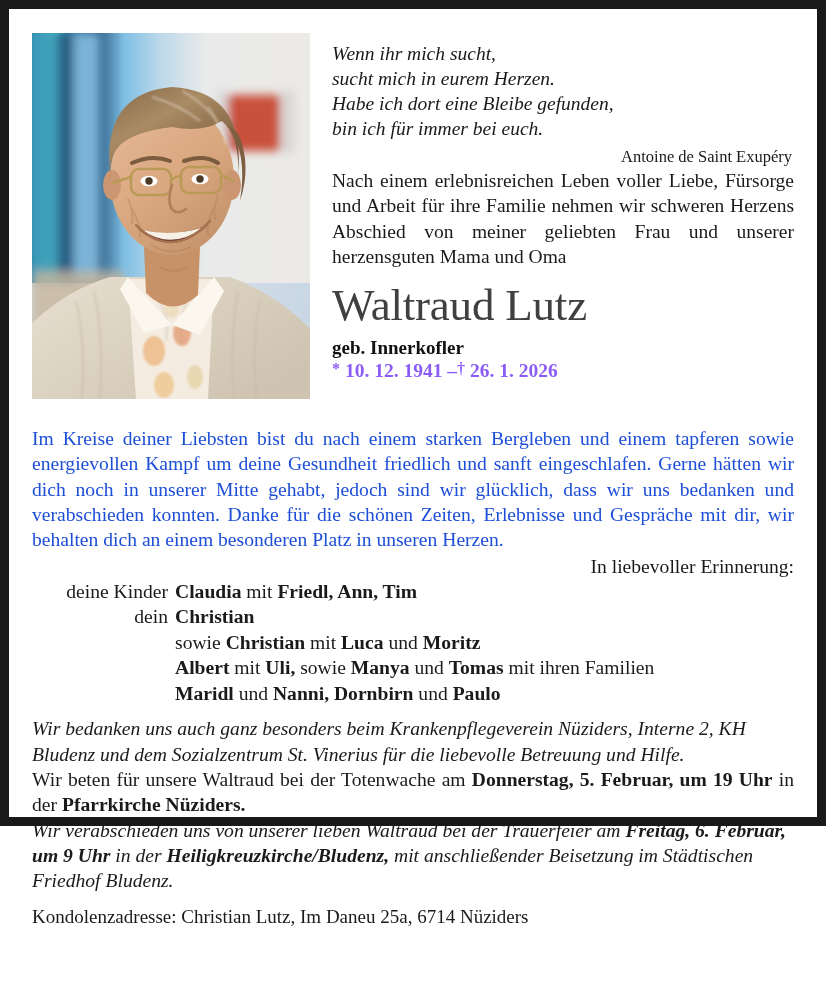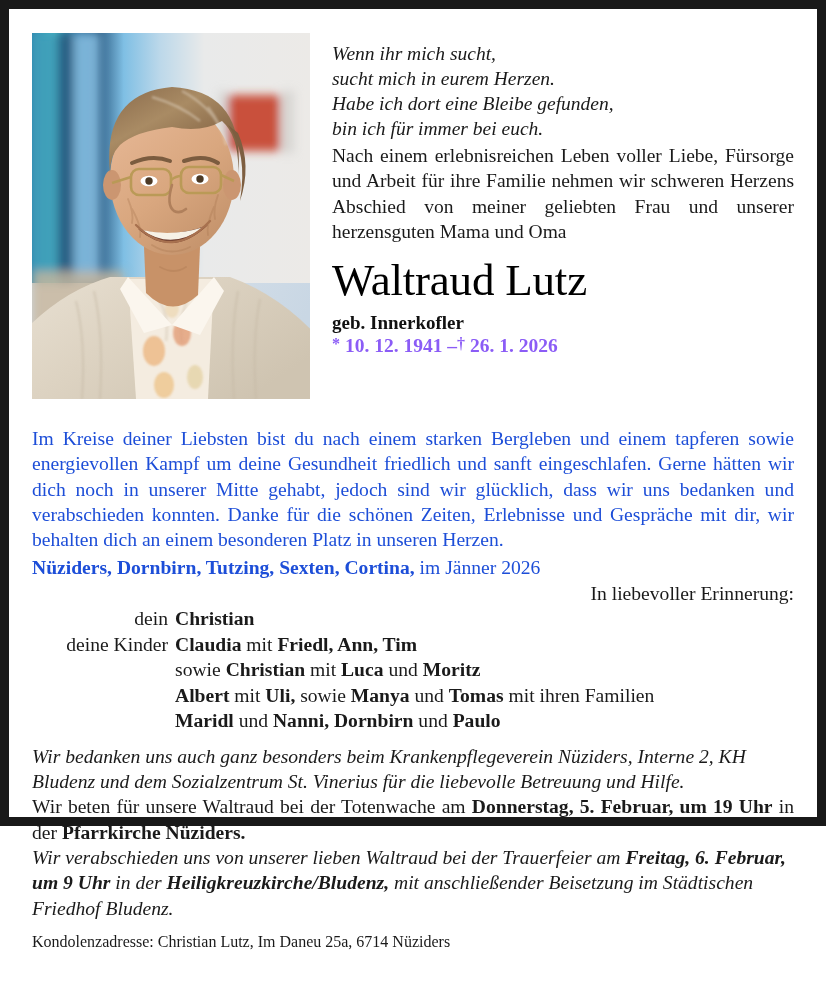--- a/index.html
+++ b/index.html
@@ -76,21 +76,21 @@
     text-align: justify;
     text-justify: inter-word;
     color: #1a1a1a;
   }
 
   .deceased-name {
     margin-top: 14px;
     font-size: 45px;
     line-height: 1.0;
     letter-spacing: -0.2px;
-    color: #000000;
+    color: #404040;
     white-space: nowrap;
   }
   .maiden-name {
     margin-top: 9px;
     font-size: 19px;
     font-weight: bold;
     color: #111111;
   }
   .life-dates {
     margin-top: 1px;
@@ -157,21 +157,21 @@
   .closing-block {
     margin-top: 10px;
     font-size: 19.6px;
     line-height: 1.295;
   }
   .closing-block p { margin: 0; }
   .closing-block b { font-weight: bold; }
 
   .condolence {
     margin-top: 11px;
-    font-size: 16px;
+    font-size: 19px;
     line-height: 1.3;
   }
 </style>
 </head>
 <body>
 
 <div class="obituary-frame">
   <div class="obituary-page">
 
     <div class="top-section">
@@ -300,47 +300,45 @@
             <path d="M128 234 q14 8 26 0"></path>
           </g>
         </svg>
       </div>
 
       <div class="top-right">
         <div class="verse">Wenn ihr mich sucht,
 sucht mich in eurem Herzen.
 Habe ich dort eine Bleibe gefunden,
 bin ich für immer bei euch.</div>
+        <div class="verse-author">Antoine de Saint Exupéry</div>
         <div class="intro">Nach einem erlebnisreichen Leben voller Liebe, Fürsorge und Arbeit für ihre Familie nehmen wir schweren Herzens Abschied von meiner geliebten Frau und unserer herzensguten Mama und Oma</div>
         <div class="deceased-name">Waltraud Lutz</div>
         <div class="maiden-name">geb. Innerkofler</div>
         <div class="life-dates">
           <span class="sym">*</span> <span>10. 12. 1941</span>
           <span>–</span><span class="sym">†</span> <span>26. 1. 2026</span>
         </div>
       </div>
     </div>
 
     <div class="body-block">
       <p class="para-tight para-justify">Im Kreise deiner Liebsten bist du nach einem starken Bergleben und einem tapferen sowie energievollen Kampf um deine Gesundheit friedlich und sanft eingeschlafen. Gerne hätten wir dich noch in unserer Mitte gehabt, jedoch sind wir glücklich, dass wir uns bedanken und verabschieden konnten. Danke für die schönen Zeiten, Erlebnisse und Gespräche mit dir, wir behalten dich an einem besonderen Platz in unseren Herzen.</p>
-      <div class="place-line">
-        <b>Nüziders, Dornbirn, Tutzing, Sexten, Cortina,</b><span> im Jänner 2026</span>
-      </div>
     </div>
 
     <div class="memory-heading">In liebevoller Erinnerung:</div>
 
     <div class="family-list">
+        <div class="family-row">
+          <div class="family-relation">deine Kinder</div>
+          <div class="family-names"><b>Claudia</b> mit <b>Friedl, Ann, Tim</b></div>
+        </div>
         <div class="family-row">
           <div class="family-relation">dein</div>
           <div class="family-names"><b>Christian</b></div>
-        </div>
-        <div class="family-row">
-          <div class="family-relation">deine Kinder</div>
-          <div class="family-names"><b>Claudia</b> mit <b>Friedl, Ann, Tim</b></div>
         </div>
         <div class="family-row">
           <div class="family-relation"></div>
           <div class="family-names">sowie <b>Christian</b> mit <b>Luca</b> und <b>Moritz</b></div>
         </div>
         <div class="family-row">
           <div class="family-relation"></div>
           <div class="family-names"><b>Albert</b> mit <b>Uli,</b> sowie <b>Manya</b> und <b>Tomas</b> mit ihren Familien</div>
         </div>
         <div class="family-row">

